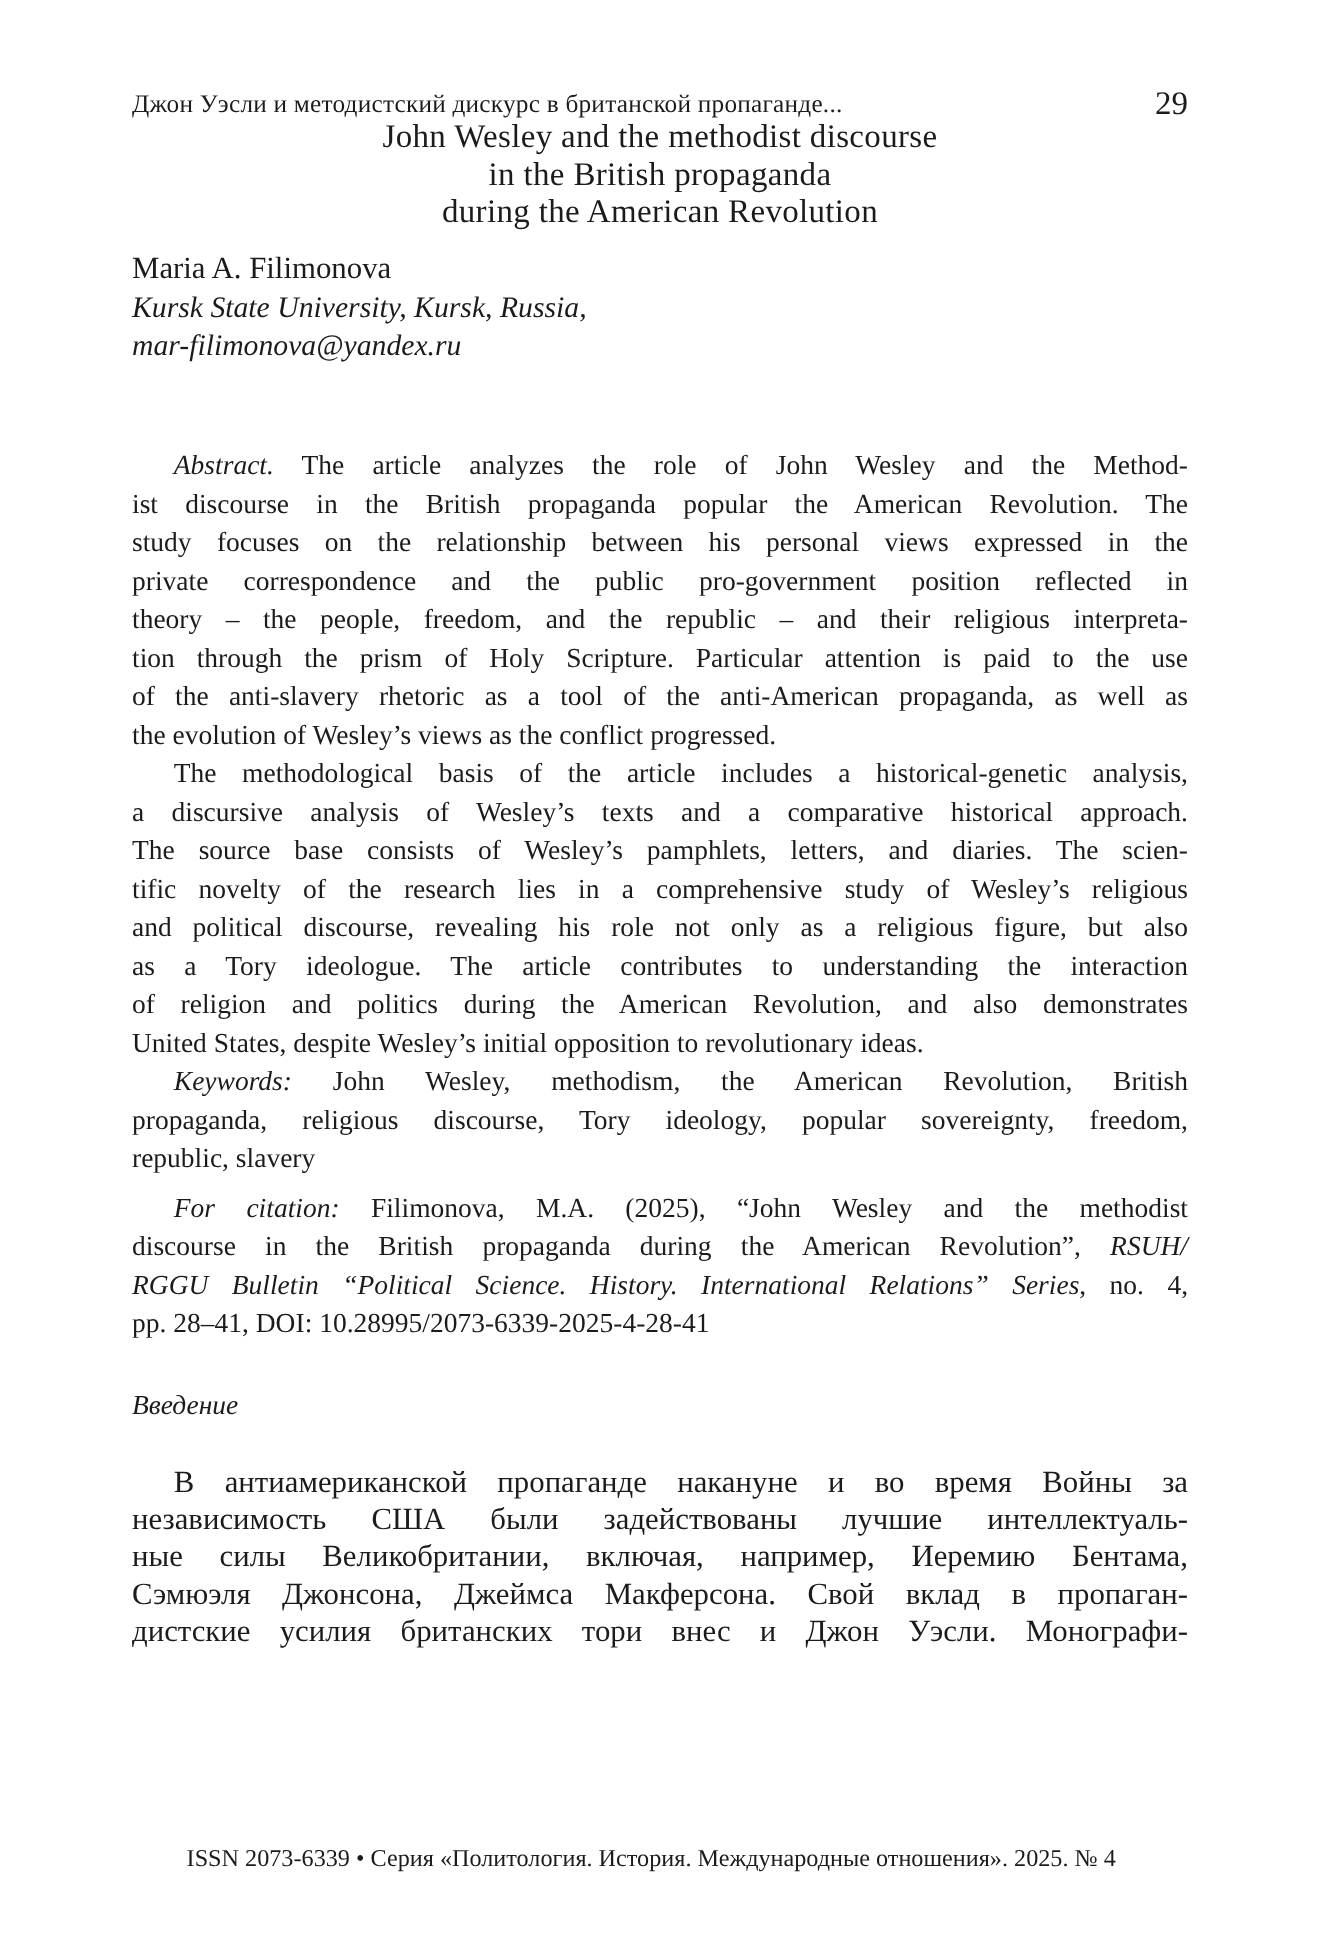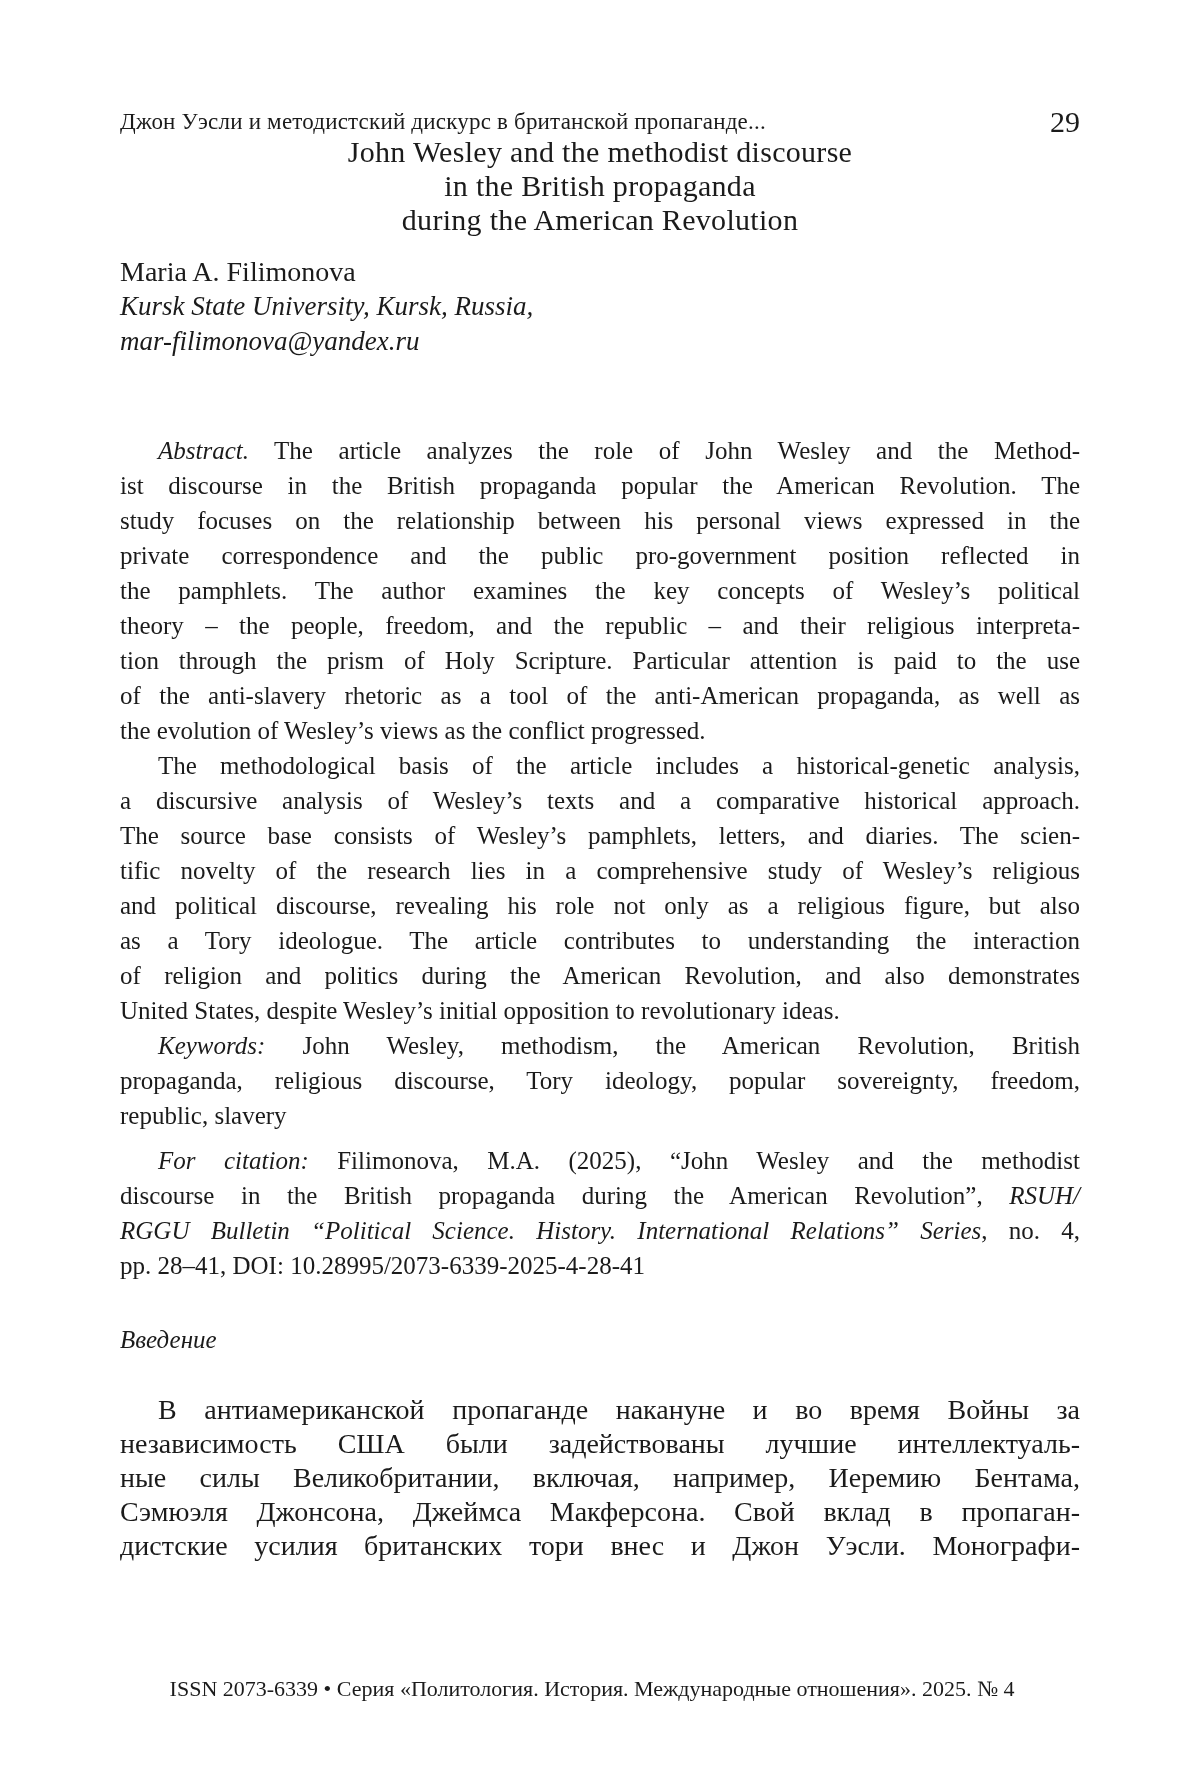--- a/index.html
+++ b/index.html
@@ -13,21 +13,20 @@
     color: #1b1b1b;
     font-family: "Liberation Serif", "DejaVu Serif", serif;
     overflow: hidden;
   }
   .header-row {
     display: flex;
     justify-content: space-between;
     align-items: center;
     font-size: 23px;
     line-height: 26px;
-    margin-top: 27px;
   }
   .running-title { letter-spacing: 0.2px; }
   .page-number { font-size: 30px; }
 
   .title-block {
     text-align: center;
     font-size: 30px;
     line-height: 34px;
     letter-spacing: 0.3px;
   }
@@ -87,21 +86,20 @@
     <div class="author-name">Maria A. Filimonova</div>
     <div class="affiliation">Kursk State University, Kursk, Russia,</div>
     <div class="email">mar-filimonova@yandex.ru</div>
   </div>
 
   <div class="body-block">
     <div class="jl ind"><span class="it">Abstract.</span><span> The article analyzes the role of John Wesley and the Method-</span></div>
     <div class="jl">ist discourse in the British propaganda popular the American Revolution. The</div>
     <div class="jl">study focuses on the relationship between his personal views expressed in the</div>
     <div class="jl">private correspondence and the public pro-government position reflected in</div>
-    <div class="jl">the pamphlets. The author examines the key concepts of Wesley’s political</div>
     <div class="jl">theory – the people, freedom, and the republic – and their religious interpreta-</div>
     <div class="jl">tion through the prism of Holy Scripture. Particular attention is paid to the use</div>
     <div class="jl">of the anti-slavery rhetoric as a tool of the anti-American propaganda, as well as</div>
     <div class="jl last">the evolution of Wesley’s views as the conflict progressed.</div>
 
     <div class="jl ind">The methodological basis of the article includes a historical-genetic analysis,</div>
     <div class="jl">a discursive analysis of Wesley’s texts and a comparative historical approach.</div>
     <div class="jl">The source base consists of Wesley’s pamphlets, letters, and diaries. The scien-</div>
     <div class="jl">tific novelty of the research lies in a comprehensive study of Wesley’s religious</div>
     <div class="jl">and political discourse, revealing his role not only as a religious figure, but also</div>

